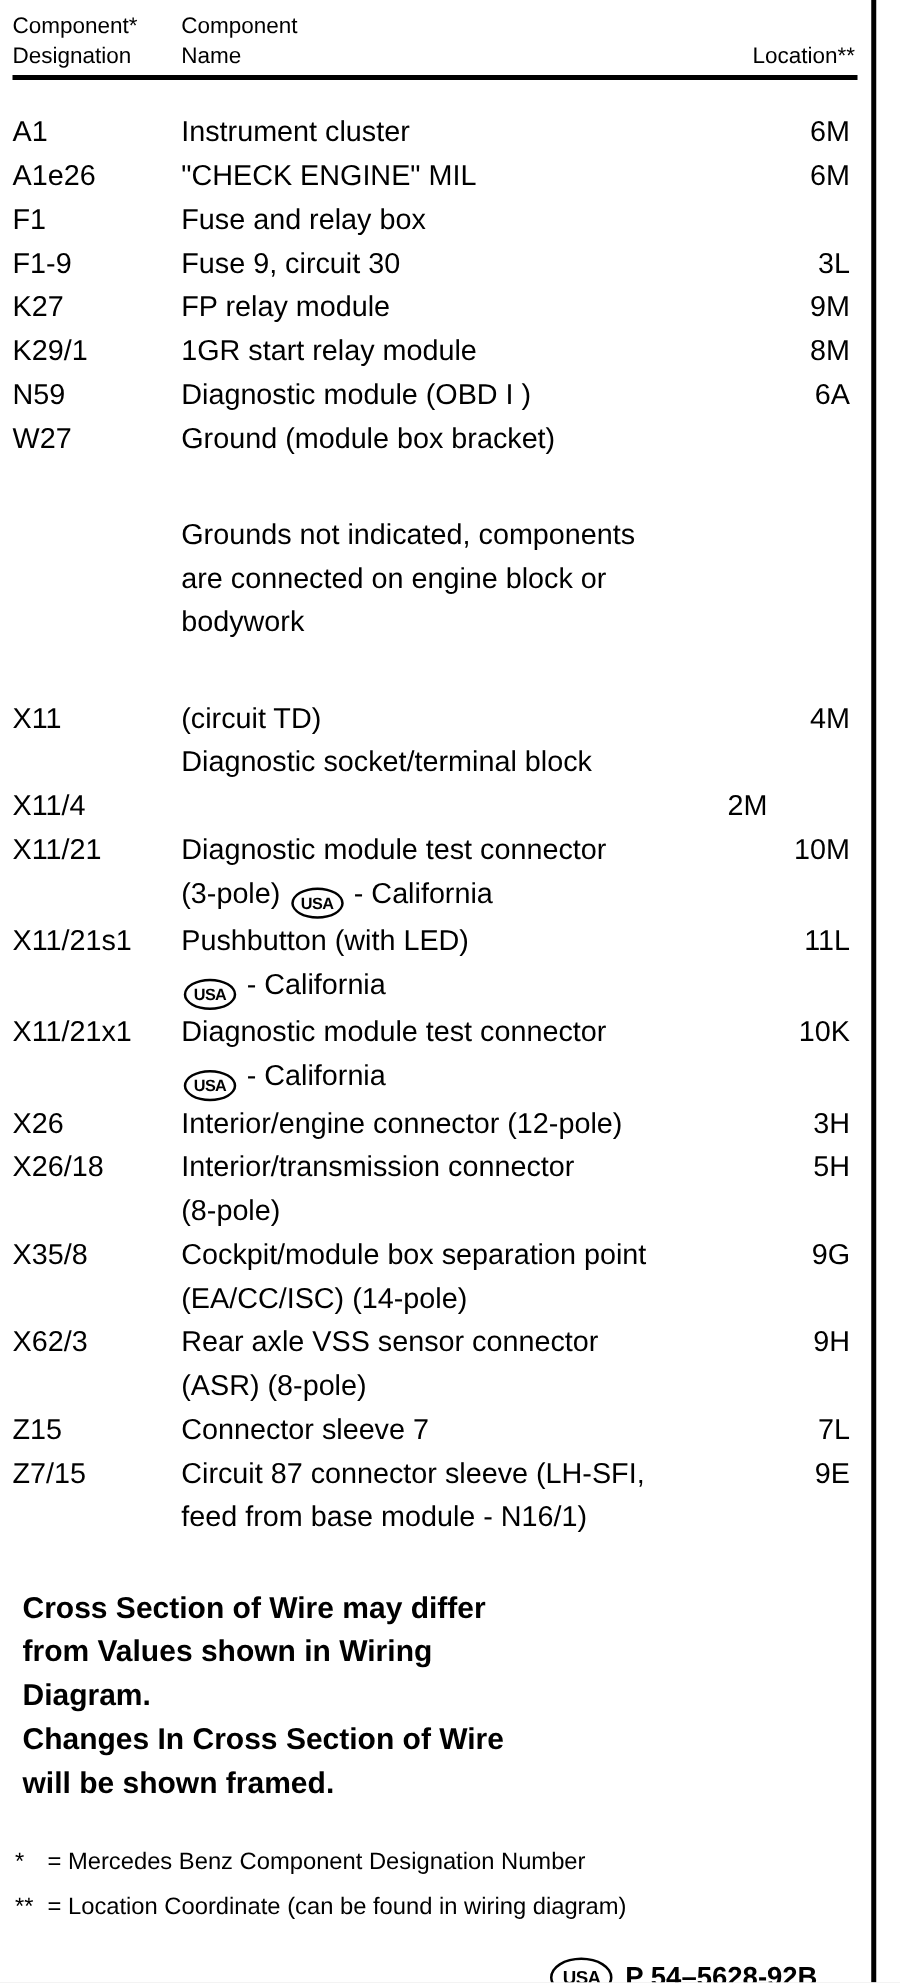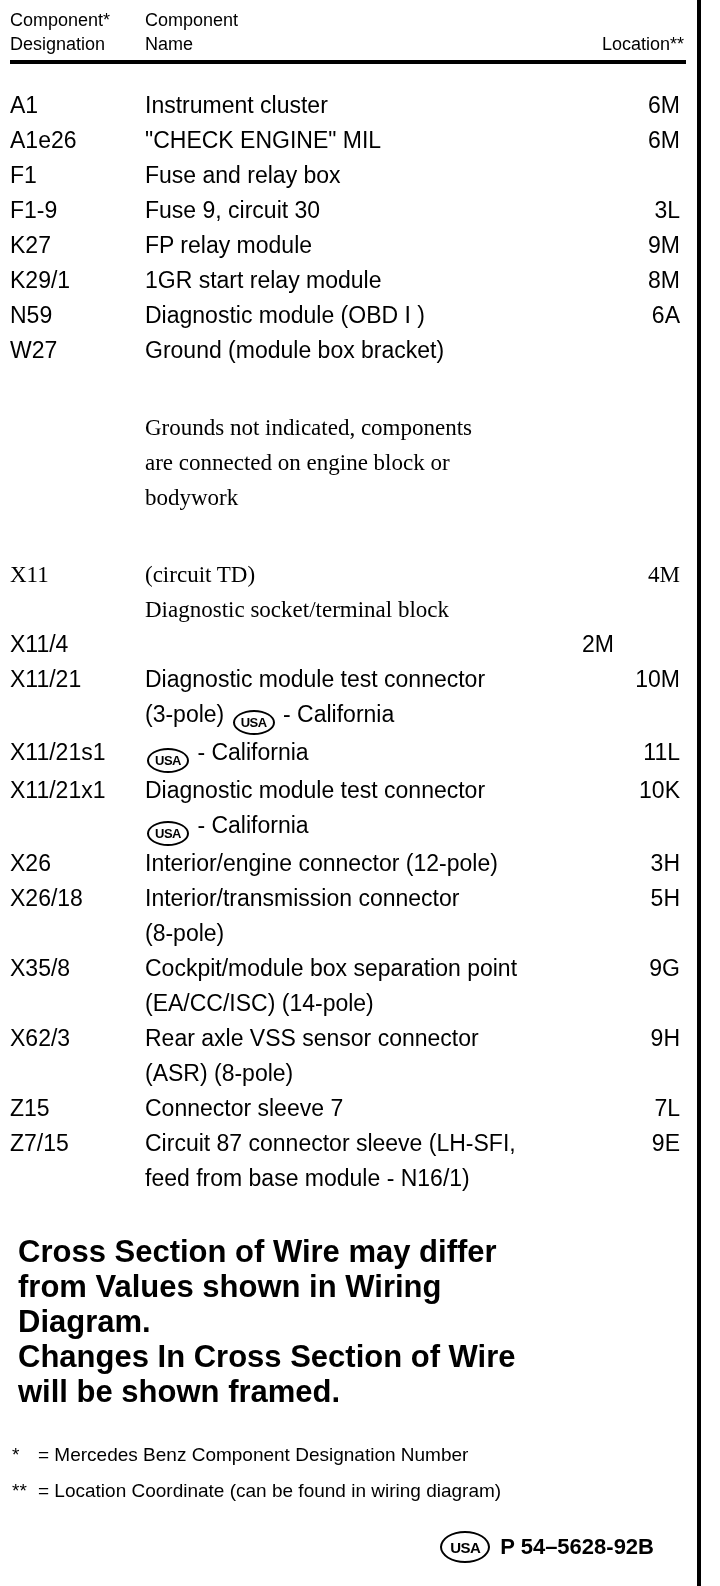--- a/index.html
+++ b/index.html
@@ -23,37 +23,37 @@
   .hdr .hcell { white-space:pre-line; }
   .hdr .c3 { align-self:end; text-align:right; padding-right:2px; }
   .hrule { height:4px; background:#000; margin-top:4px; }
 
   
   .tbl { margin-top:24px; }
   .row {
     display:grid; grid-template-columns:135px 1fr 66px;
     font-size:23px; line-height:35px;
   }
-  .row.group-gap { margin-top:42px;font-family:Liberation Serif, serif; }
+  .row.group-gap { margin-top:42px; }
   .row .desig { white-space:nowrap; }
   .row .loc { text-align:right; padding-right:6px; align-self:start; }
   .nline { white-space:nowrap; }
 
   
   .usa {
     display:inline-flex; align-items:center; justify-content:center;
     width:42px; height:25px; border:2px solid #000; border-radius:50%;
     font-size:13px; font-weight:bold; letter-spacing:-0.5px;
     vertical-align:-5px; margin:0 2px;
   }
 
   
   .wire-note {
     margin-top:38px; margin-left:8px;
-    font-size:31px; font-weight:bold; line-height:35px;
+    font-size:24px; font-weight:bold; line-height:35px;
     white-space:pre-line;
   }
 
   
   .fnotes { margin-top:28px; margin-left:2px; font-size:19px; line-height:36px; }
   .fnote { display:grid; grid-template-columns:26px 1fr; }
   .fnote .sym { font-size:19px; }
 
   
   .stamp {
@@ -162,20 +162,21 @@
           <div class="desig">X11/21</div>
           <div class="name">
             <div class="nline">Diagnostic module test connector</div>
             <div class="nline">(3-pole) <span class="usa">USA</span> - California</div>
           </div>
           <div class="loc">10M</div>
         </div>
         <div class="row">
           <div class="desig">X11/21s1</div>
           <div class="name">
+            <div class="nline">Pushbutton (with LED)</div>
             <div class="nline"><span class="usa">USA</span> - California</div>
           </div>
           <div class="loc">11L</div>
         </div>
         <div class="row">
           <div class="desig">X11/21x1</div>
           <div class="name">
             <div class="nline">Diagnostic module test connector</div>
             <div class="nline"><span class="usa">USA</span> - California</div>
           </div>

